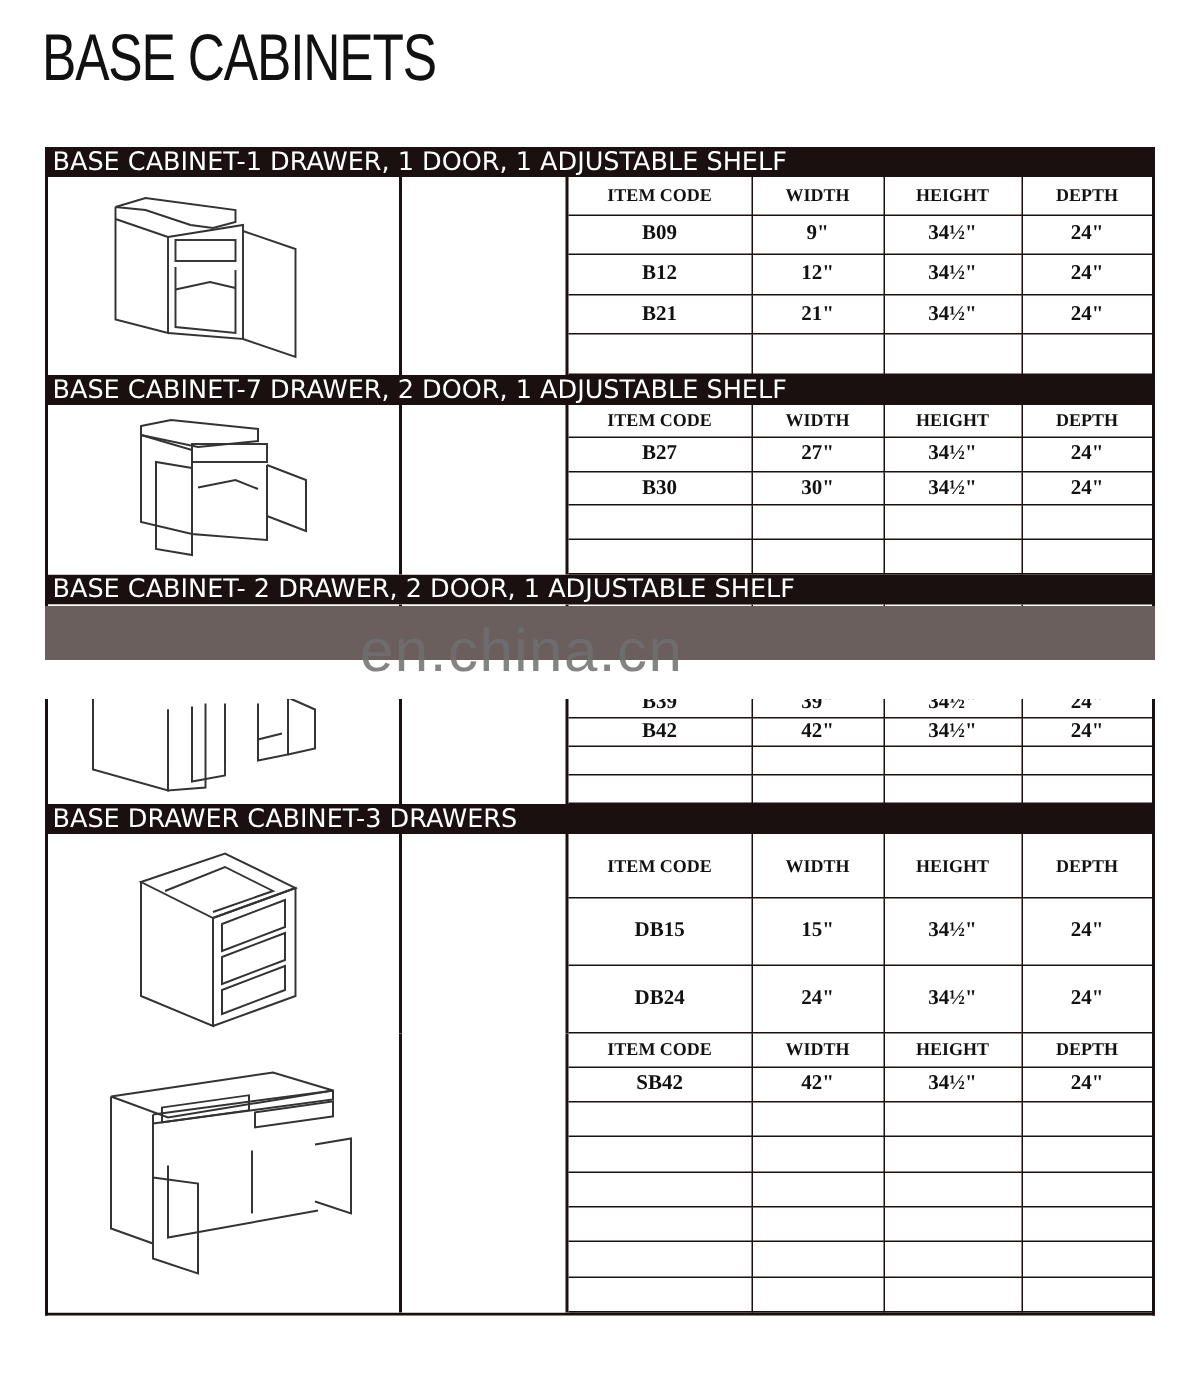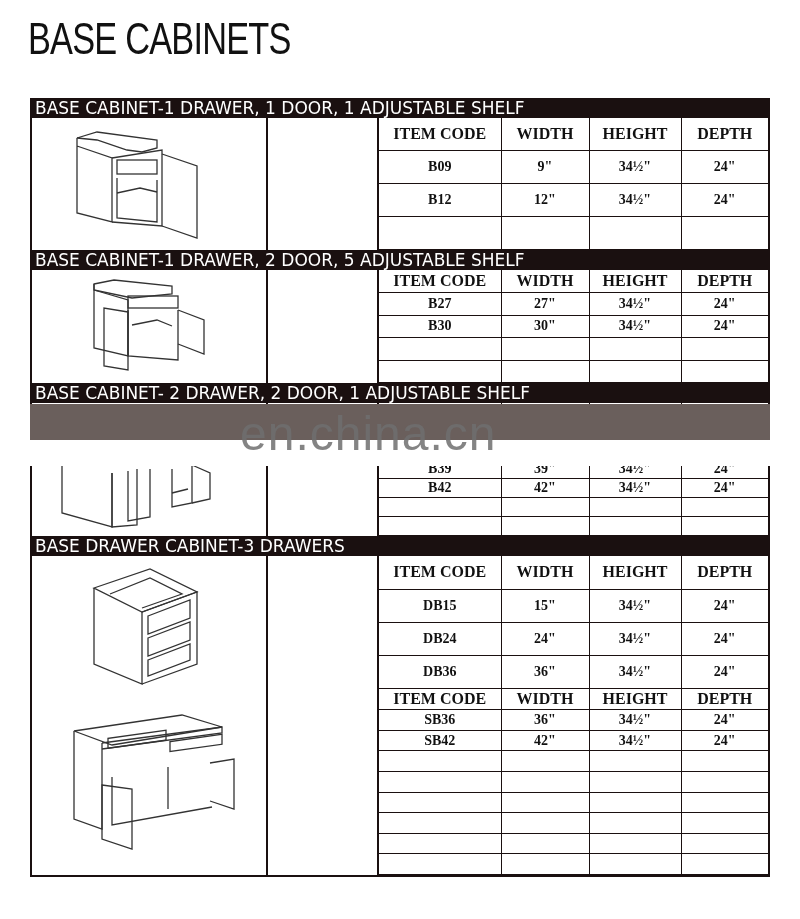--- a/index.html
+++ b/index.html
@@ -5,31 +5,31 @@
   html,body{margin:0;padding:0;background:#fff;}
   body{width:800px;height:919px;position:relative;overflow:hidden;font-family:"Liberation Serif",serif;}
   .page-title{position:absolute;left:28px;top:14px;font-family:"Liberation Sans",sans-serif;font-size:44px;font-weight:400;letter-spacing:-1px;color:#111;transform:scaleX(0.78);transform-origin:left top;}
   .catalog{position:absolute;left:30px;top:98px;width:740px;border:2px solid #1a1010;border-top:none;box-sizing:border-box;}
   .section-header{background:#1a1010;color:#fff;font-family:"DejaVu Sans",sans-serif;font-size:17px;font-weight:normal;height:20px;line-height:20px;padding-left:3px;white-space:nowrap;overflow:hidden;}
   .section-body{display:flex;position:relative;}
   .img-cell{width:236px;border-right:2px solid #1a1010;box-sizing:border-box;position:relative;background:#fff;}
   .blank-cell{width:111px;border-right:2px solid #1a1010;box-sizing:border-box;background:#fff;}
   .spec-table{flex:1;border-collapse:collapse;table-layout:fixed;}
   .spec-table td,.spec-table th{border:1.5px solid #1a1010;text-align:center;font-weight:bold;padding:0;color:#111;}
-  .spec-table th{font-size:16px;height:17px;}
+  .spec-table th{font-size:12px;height:17px;}
   .spec-table td{font-size:14px;height:17.5px;}
   .spec-table col.c1{width:122px;} .spec-table col.c2{width:88px;} .spec-table col.c3{width:92px;} .spec-table col.c4{width:auto;}
   .spec-table tr:first-child th{border-top:none;}
   .spec-table td:last-child,.spec-table th:last-child{border-right:none;}
   .spec-table tr td:first-child,.spec-table tr th:first-child{border-left:none;}
   .cab-svg{position:absolute;left:0;top:0;}
   .cab-svg path,.cab-svg rect,.cab-svg polyline,.cab-svg line{fill:none;stroke:#333;stroke-width:1.3;}
   .watermark-band{position:absolute;left:30px;top:404px;width:740px;height:36px;background:#6a5f5c;}
   .watermark-fade{position:absolute;left:30px;top:440px;width:740px;height:26px;background:linear-gradient(#fff,#fff);}
-  .watermark-text{position:absolute;left:240px;top:405px;font-family:"Liberation Sans",sans-serif;font-size:48px;color:rgba(110,110,110,0.85);letter-spacing:1px;line-height:58px;}
+  .watermark-text{position:absolute;left:240px;top:405px;font-family:"Liberation Sans",sans-serif;font-size:40px;color:rgba(110,110,110,0.85);letter-spacing:1px;line-height:58px;}
 </style>
 </head>
 <body>
 
 <div class="page-title">BASE CABINETS</div>
 
 <div class="catalog">
 
   <div>
     <div class="section-header">BASE CABINET-1 DRAWER, 1 DOOR, 1 ADJUSTABLE SHELF</div>
@@ -66,32 +66,38 @@
               <td>34½"</td>
               <td>24"</td>
             </tr>
         <tr>
               <td>B12</td>
               <td>12"</td>
               <td>34½"</td>
               <td>24"</td>
             </tr>
         <tr>
-              <td></td>
-              <td></td>
-              <td></td>
-              <td></td>
-            </tr>
-      </tbody>
-        </table>
-    </div>
-  </div>
-
-  <div>
-    <div class="section-header">BASE CABINET-1 DRAWER, 2 DOOR, 5 ADJUSTABLE SHELF</div>
+              <td>B21</td>
+              <td>21"</td>
+              <td>34½"</td>
+              <td>24"</td>
+            </tr>
+        <tr>
+              <td></td>
+              <td></td>
+              <td></td>
+              <td></td>
+            </tr>
+      </tbody>
+        </table>
+    </div>
+  </div>
+
+  <div>
+    <div class="section-header">BASE CABINET-7 DRAWER, 2 DOOR, 1 ADJUSTABLE SHELF</div>
     <div class="section-body">
       <div class="img-cell" style="height:113px">
         <svg class="cab-svg" width="236" height="113">
           <path d="M62 14 L82 10 L140 16 L140 24 L100 28 L62 20 Z"></path>
           <path d="M62 14 L62 78 L96 86 L96 30 L62 20"></path>
           <rect x="96" y="26" width="50" height="12"></rect>
           <path d="M96 40 L96 86 L146 90 L146 40"></path>
           <path d="M100 55 L125 50 L140 56"></path>
           <path d="M96 42 L72 38 L72 96 L96 100 Z"></path>
           <path d="M146 40 L172 50 L172 84 L146 74"></path>
@@ -241,26 +247,20 @@
         </tr>
         <tr>
               <td>DB15</td>
               <td>15"</td>
               <td>34½"</td>
               <td>24"</td>
             </tr>
         <tr>
               <td>DB24</td>
               <td>24"</td>
-              <td>34½"</td>
-              <td>24"</td>
-            </tr>
-        <tr>
-              <td>DB36</td>
-              <td>36"</td>
               <td>34½"</td>
               <td>24"</td>
             </tr>
       </tbody>
         </table>
     </div>
   </div>
 
   <div>
     <div class="section-body">
@@ -286,26 +286,20 @@
             <col class="c4">
           </colgroup>
         <tbody>
             <tr>
           <th>ITEM CODE</th>
           <th>WIDTH</th>
           <th>HEIGHT</th>
           <th>DEPTH</th>
         </tr>
         <tr>
-              <td>SB36</td>
-              <td>36"</td>
-              <td>34½"</td>
-              <td>24"</td>
-            </tr>
-        <tr>
               <td>SB42</td>
               <td>42"</td>
               <td>34½"</td>
               <td>24"</td>
             </tr>
         <tr>
               <td></td>
               <td></td>
               <td></td>
               <td></td>

